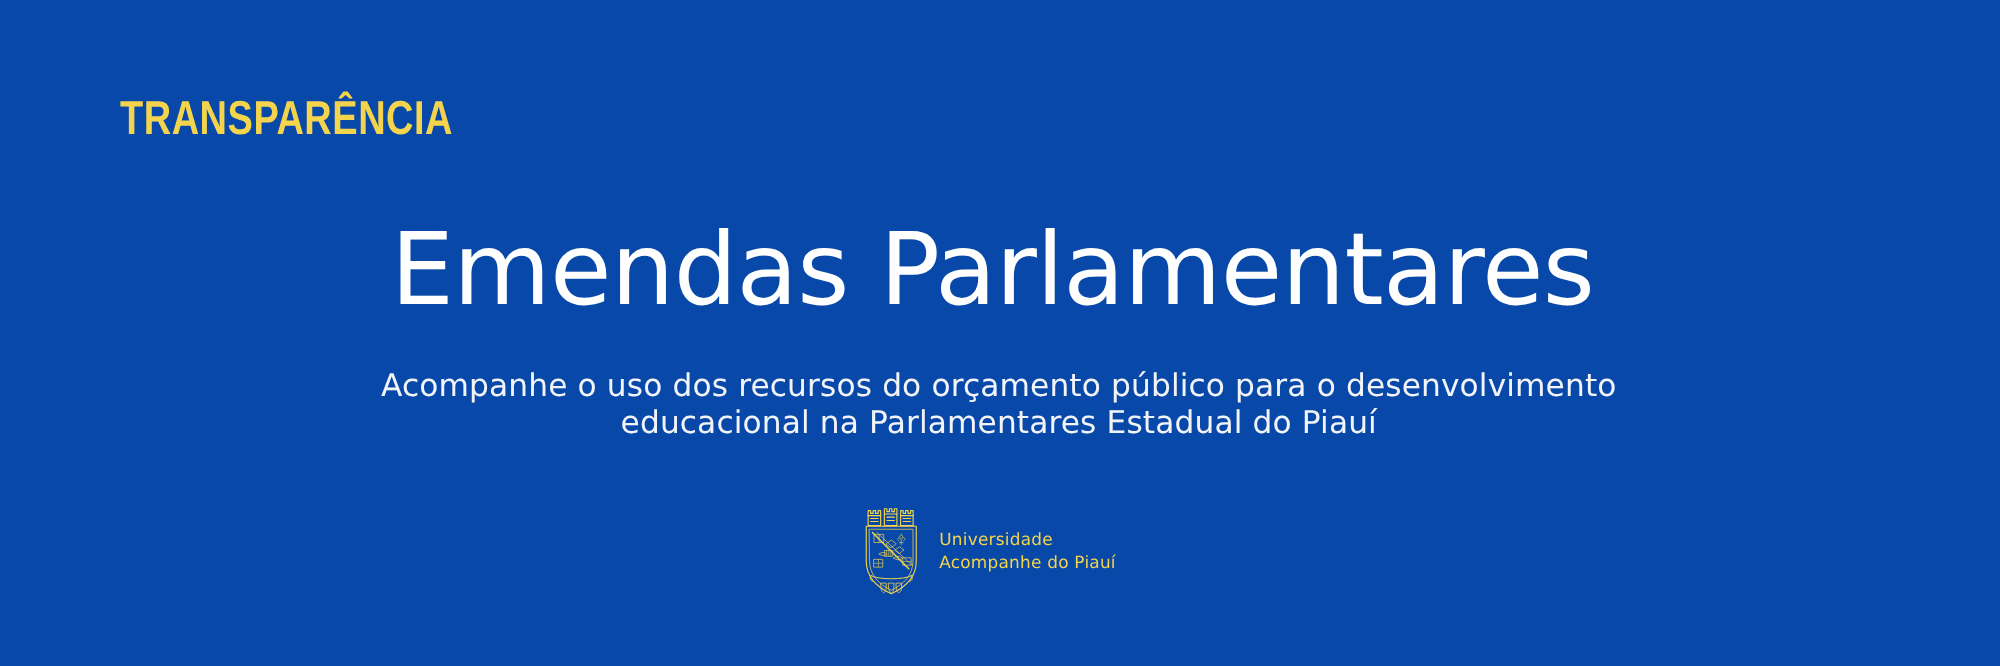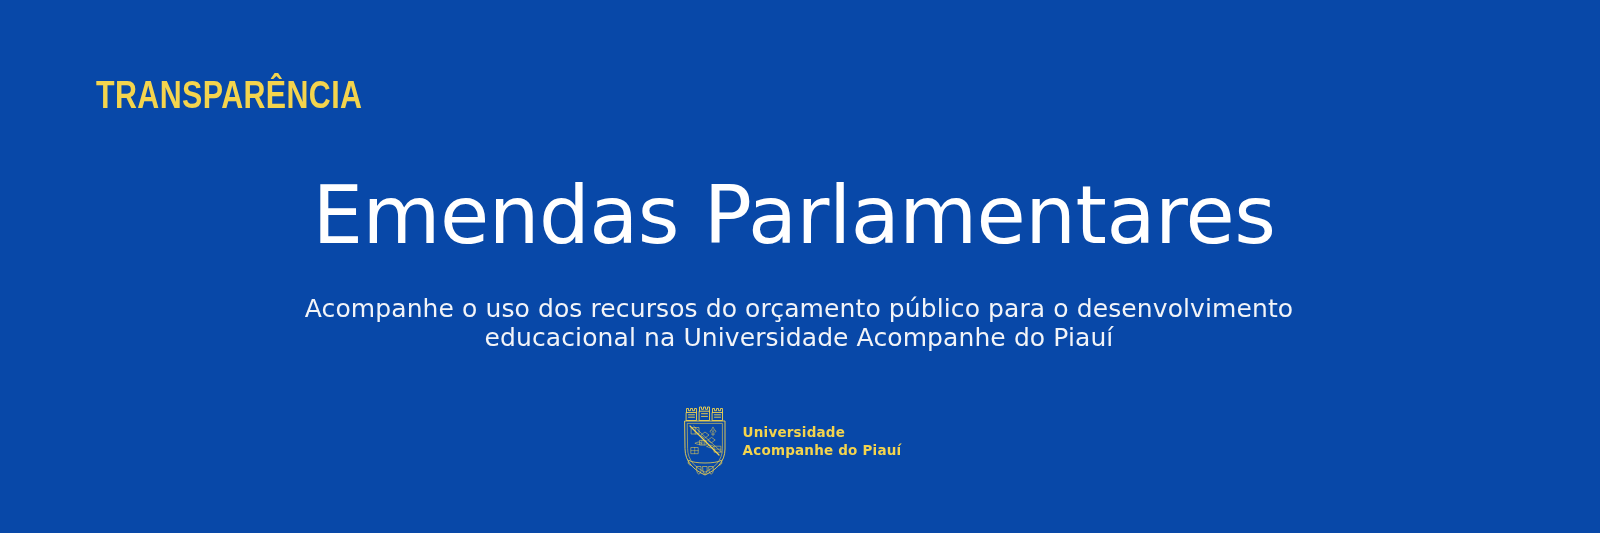--- a/index.html
+++ b/index.html
@@ -102,42 +102,42 @@
   .uni-crest {
     width:56px;
     height:84px;
     display:block;
     flex:0 0 auto;
   }
 
   .uni-name {
     color:#f4d44d;
     font-family:"DejaVu Sans", sans-serif;
-    font-weight:700;
+    font-weight:400;
     font-size:13.5px;
     line-height:18px;
     letter-spacing:0.2px;
     white-space:nowrap;
   }
   .uni-name .uni-line { display:block; }
 </style>
 </head>
 <body>
 
 <div class="banner">
 
   <div class="brand-mark">TRANSPARÊNCIA</div>
 
   <div class="hero">
 
     <h1 class="hero-title">Emendas Parlamentares</h1>
 
     <p class="hero-subtitle">
       <span class="sub-line">Acompanhe o uso dos recursos do orçamento público para o desenvolvimento</span>
-      <span class="sub-line">educacional na Universidade Acompanhe do Piauí</span>
+      <span class="sub-line">educacional na Parlamentares Estadual do Piauí</span>
     </p>
 
     <div class="uni-logo">
 
       <svg class="uni-crest" viewBox="0 0 56 84" fill="none" stroke="#f4d44d" stroke-width="0.9" stroke-linejoin="round" stroke-linecap="round">
 
         <g>
 
           <path d="M9.5 13.5 h10 v8 h-10 z"></path>
           <path d="M9.5 13.5 v-4 h2 v2.2 h2 v-2.2 h2 v2.2 h2 v-2.2 h2 v4"></path>

